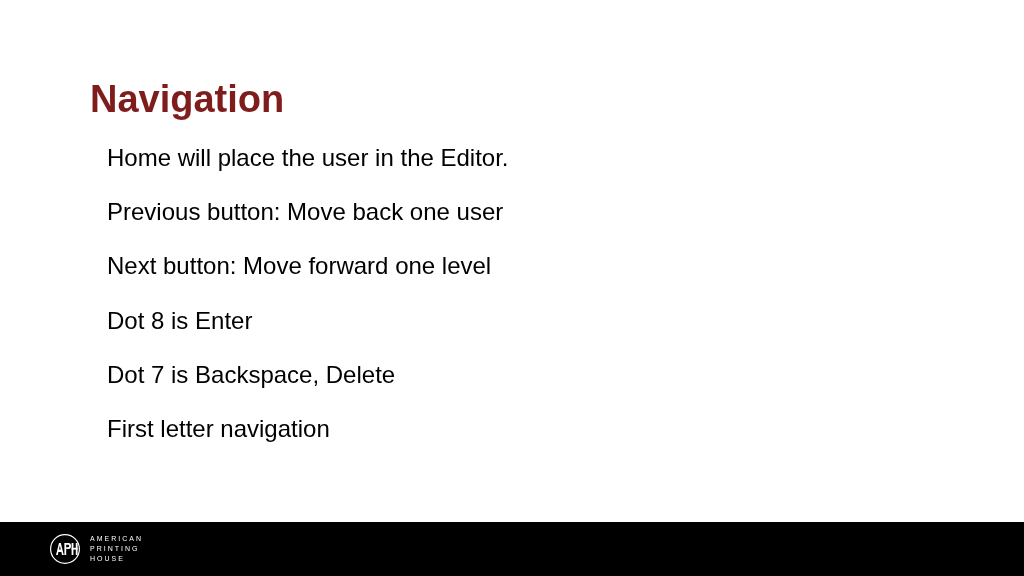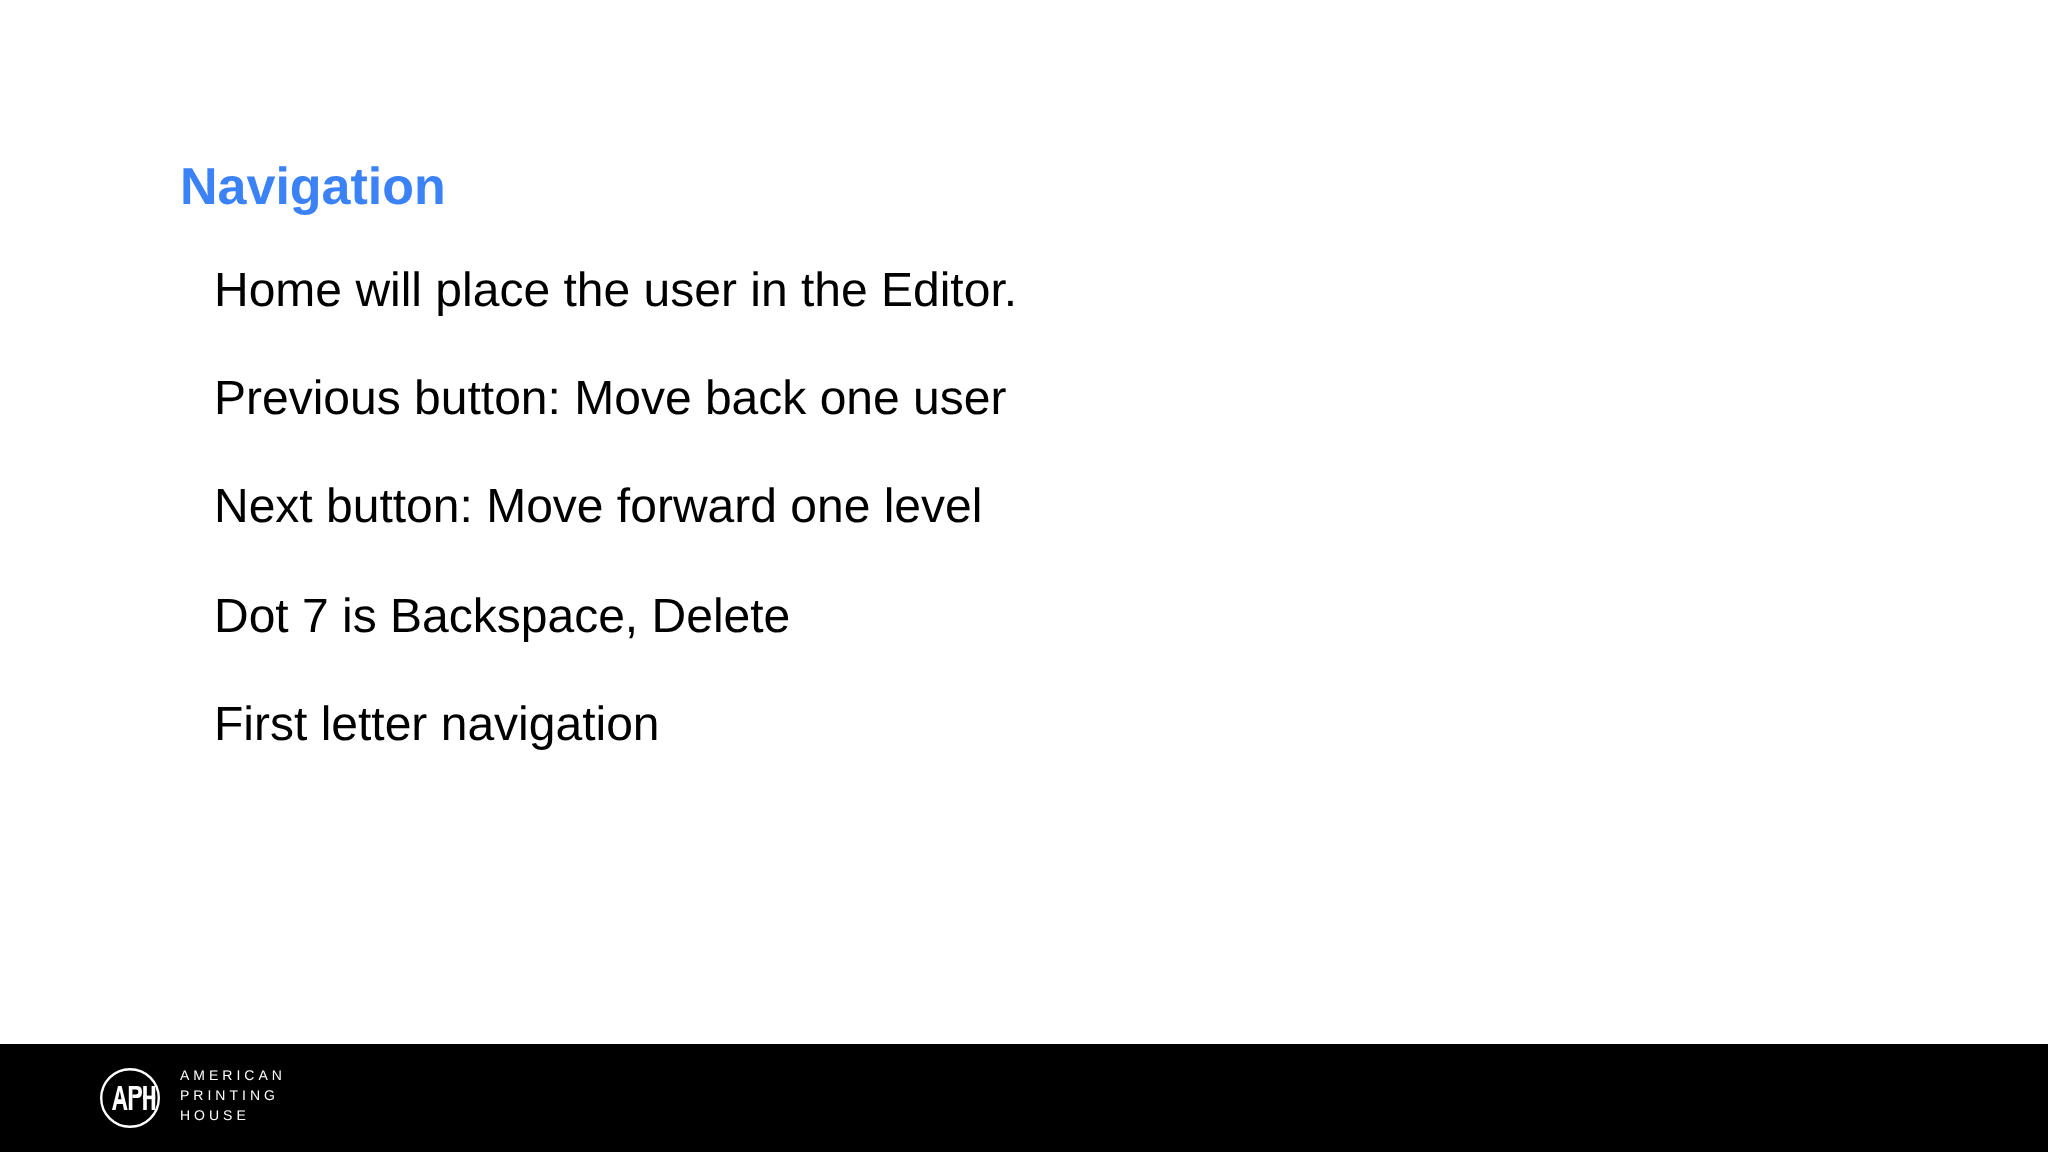--- a/index.html
+++ b/index.html
@@ -12,23 +12,23 @@
       height: 576px;
       background: #ffffff;
       font-family: Arial, Helvetica, sans-serif;
       position: relative;
       overflow: hidden;
     }
     .content {
       padding: 78px 90px 0 90px;
     }
     .title {
-      font-size: 26px;
+      font-size: 38px;
       font-weight: bold;
-      color: #3b82f6;
+      color: #7f1d1d;
       margin-bottom: 18px;
     }
     .body-text {
       font-size: 24px;
       color: #000;
       line-height: 1.55;
       font-weight: 400;
     }
     .body-text p {
       margin: 17px;
@@ -67,20 +67,21 @@
   </style>
 </head>
 <body>
 
 <div class="content">
   <h1 class="title">Navigation</h1>
   <div class="body-text">
     <p>Home will place the user in the Editor.</p>
     <p>Previous button: Move back one user</p>
     <p>Next button: Move forward one level</p>
+    <p>Dot 8 is Enter</p>
     <p>Dot 7 is Backspace, Delete</p>
     <p>First letter navigation</p>
   </div>
 </div>
 
 <div class="footer">
   <div class="logo">
     <svg class="logo-icon" viewBox="0 0 100 100" xmlns="http://www.w3.org/2000/svg">
       <circle cx="50" cy="50" r="48" fill="none" stroke="#fff" stroke-width="4"></circle>
       <g fill="#fff">

